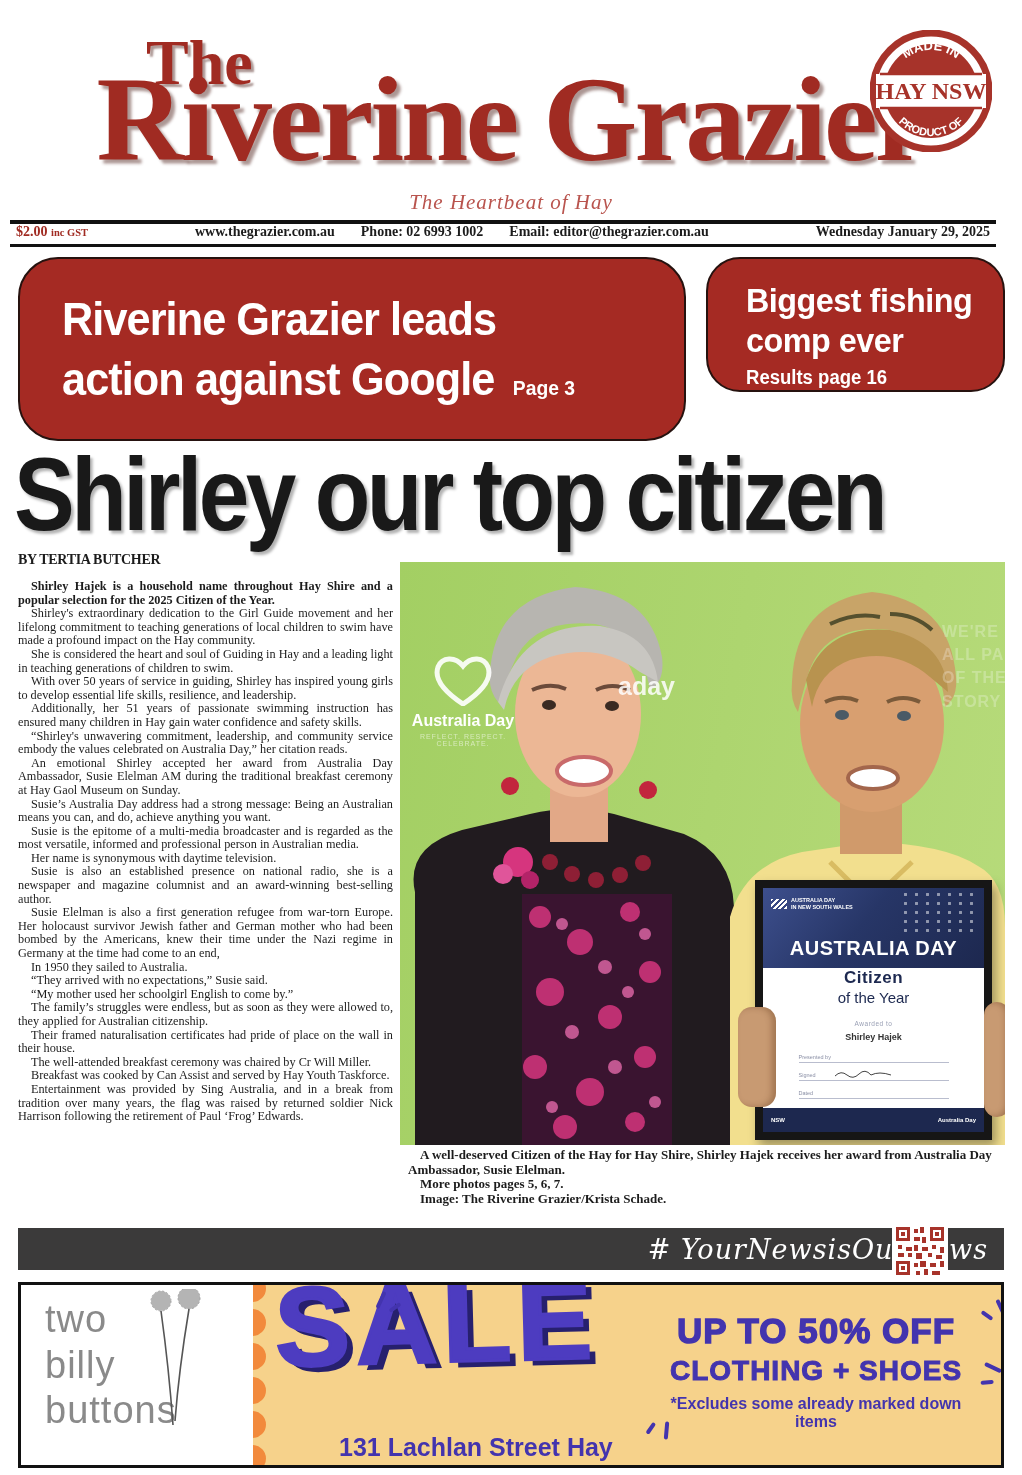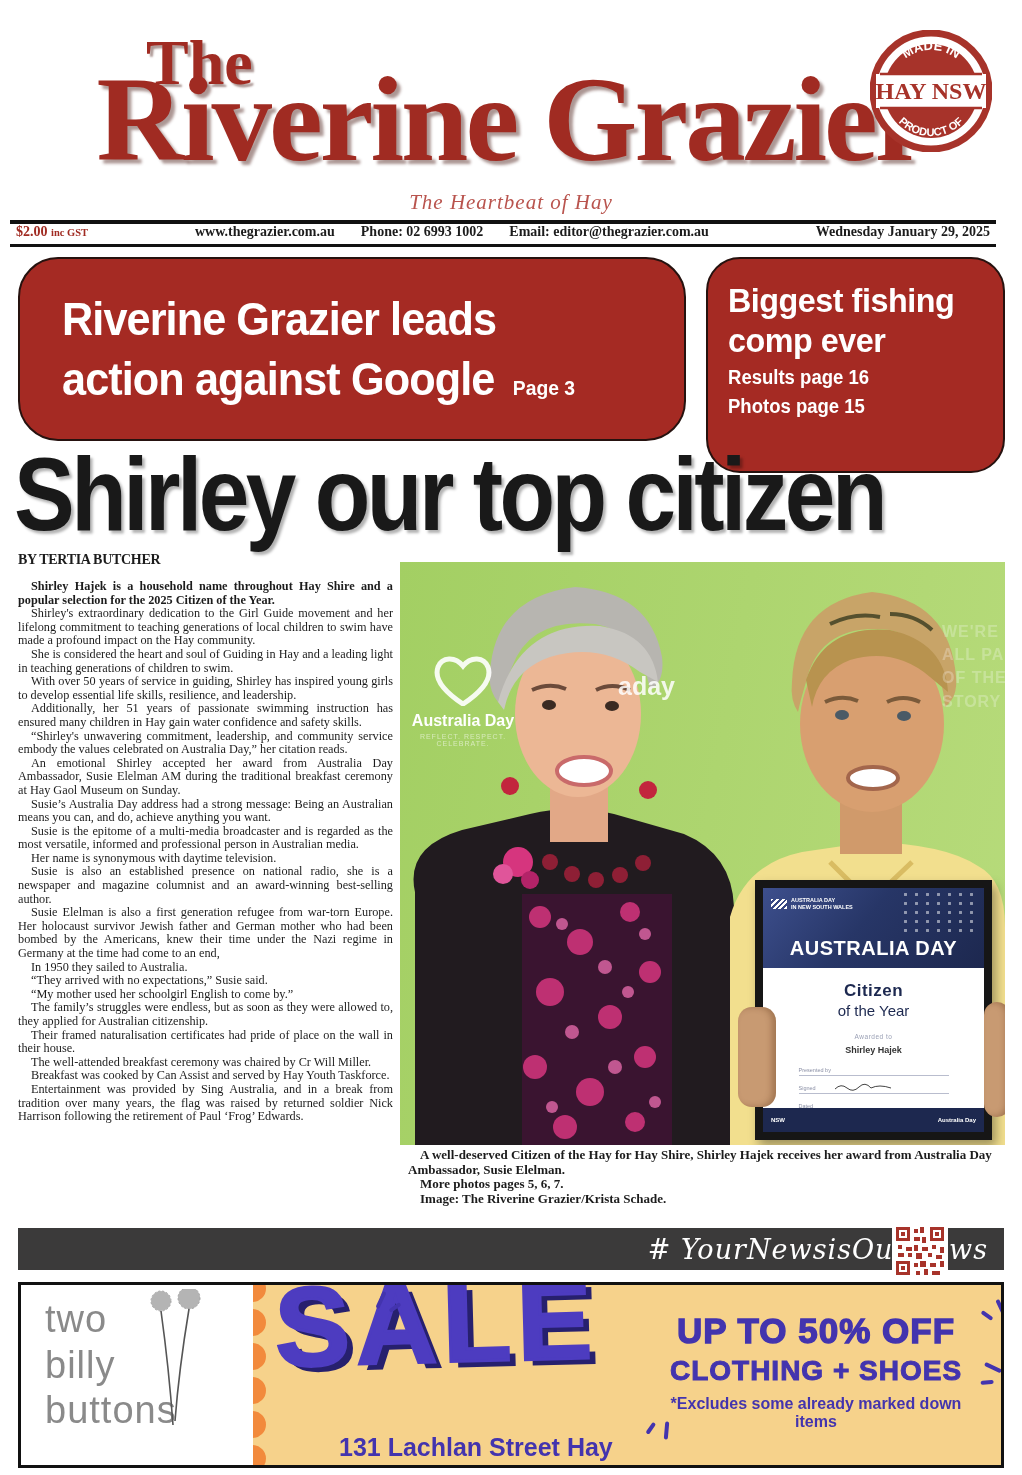--- a/index.html
+++ b/index.html
@@ -28,22 +28,22 @@
 
   
   .promo{background:#a52a23;border:2px solid #26120f;color:#fff;
          font-family:"Liberation Sans","DejaVu Sans",sans-serif;font-weight:bold;
          box-sizing:border-box;}
   .promo1{left:18px;top:257px;width:668px;height:184px;border-radius:40px;
           padding:30px 0 0 42px;}
   .promo1 .big{font-size:47px;line-height:1.27;letter-spacing:-1px;
                transform:scaleX(.92);transform-origin:left top;white-space:nowrap;}
   .promo1 .pg{font-size:21px;margin-left:20px;letter-spacing:0;}
-  .promo2{left:706px;top:257px;width:299px;height:216px;border-radius:34px;
-          padding:22px 0 0 20px;}
+  .promo2{left:706px;top:257px;width:299px;height:135px;border-radius:34px;
+          padding:22px 0 0 38px;}
   .promo2 .big{font-size:34px;line-height:1.17;letter-spacing:-0.5px;
                transform:scaleX(.95);transform-origin:left top;white-space:nowrap;}
   .promo2 .small{font-size:19.5px;line-height:1.35;margin-top:3px;transform:scaleX(.95);
                transform-origin:left top;white-space:nowrap;}
 
   
   .headline{left:14px;top:440px;width:1010px;font-family:"Liberation Sans","DejaVu Sans",sans-serif;
             font-weight:bold;font-size:104px;letter-spacing:-4px;color:#191919;
             white-space:nowrap;transform:scaleX(.875);transform-origin:left top;
             text-shadow:3px 3px 3px rgba(0,0,0,.3);line-height:108px;}
@@ -79,21 +79,21 @@
   .cert-head .mini{position:absolute;left:8px;top:9px;color:#fff;font-size:5.5px;
                    font-weight:bold;line-height:1.3;display:flex;gap:4px;align-items:center;}
   .cert-head .flag{width:16px;height:10px;background:
       repeating-linear-gradient(135deg,#fff 0 2px,transparent 2px 4px);}
   .cert-head .doodle{position:absolute;right:4px;top:2px;width:80px;height:44px;opacity:.5;
       background-image:radial-gradient(circle 1.6px,#fff 1.4px,transparent 1.6px);
       background-size:11px 9px;}
   .cert-head .big{position:absolute;left:0;right:0;bottom:8px;text-align:center;color:#fff;
                   font-size:20px;font-weight:bold;letter-spacing:.5px;}
   .cert-body{text-align:center;color:#1d2950;}
-  .cert-body .c1{font-size:17px;font-weight:bold;margin-top:13px;letter-spacing:.5px;}
+  .cert-body .c1{font-size:17px;font-weight:bold;letter-spacing:.5px;}
   .cert-body .c2{font-size:15px;margin-top:1px;}
   .cert-body .aw{font-size:6.5px;color:#9aa0b5;margin-top:14px;letter-spacing:.5px;}
   .cert-body .nm{font-size:9px;font-weight:bold;color:#333;margin-top:5px;}
   .cert-fields{margin:12px auto 0;width:150px;text-align:left;}
   .cert-fields .row{font-size:5.5px;color:#8a8fa5;border-bottom:.7px solid #b9bdce;
                     margin-top:9px;padding-bottom:2px;position:relative;}
   .cert-fields .sig{position:absolute;left:34px;bottom:1px;width:60px;height:10px;}
   .cert-foot{position:absolute;left:0;right:0;bottom:0;height:24px;background:#1d284f;
              display:flex;align-items:center;justify-content:space-between;
              padding:0 8px;color:#fff;font-size:6px;font-weight:bold;}

